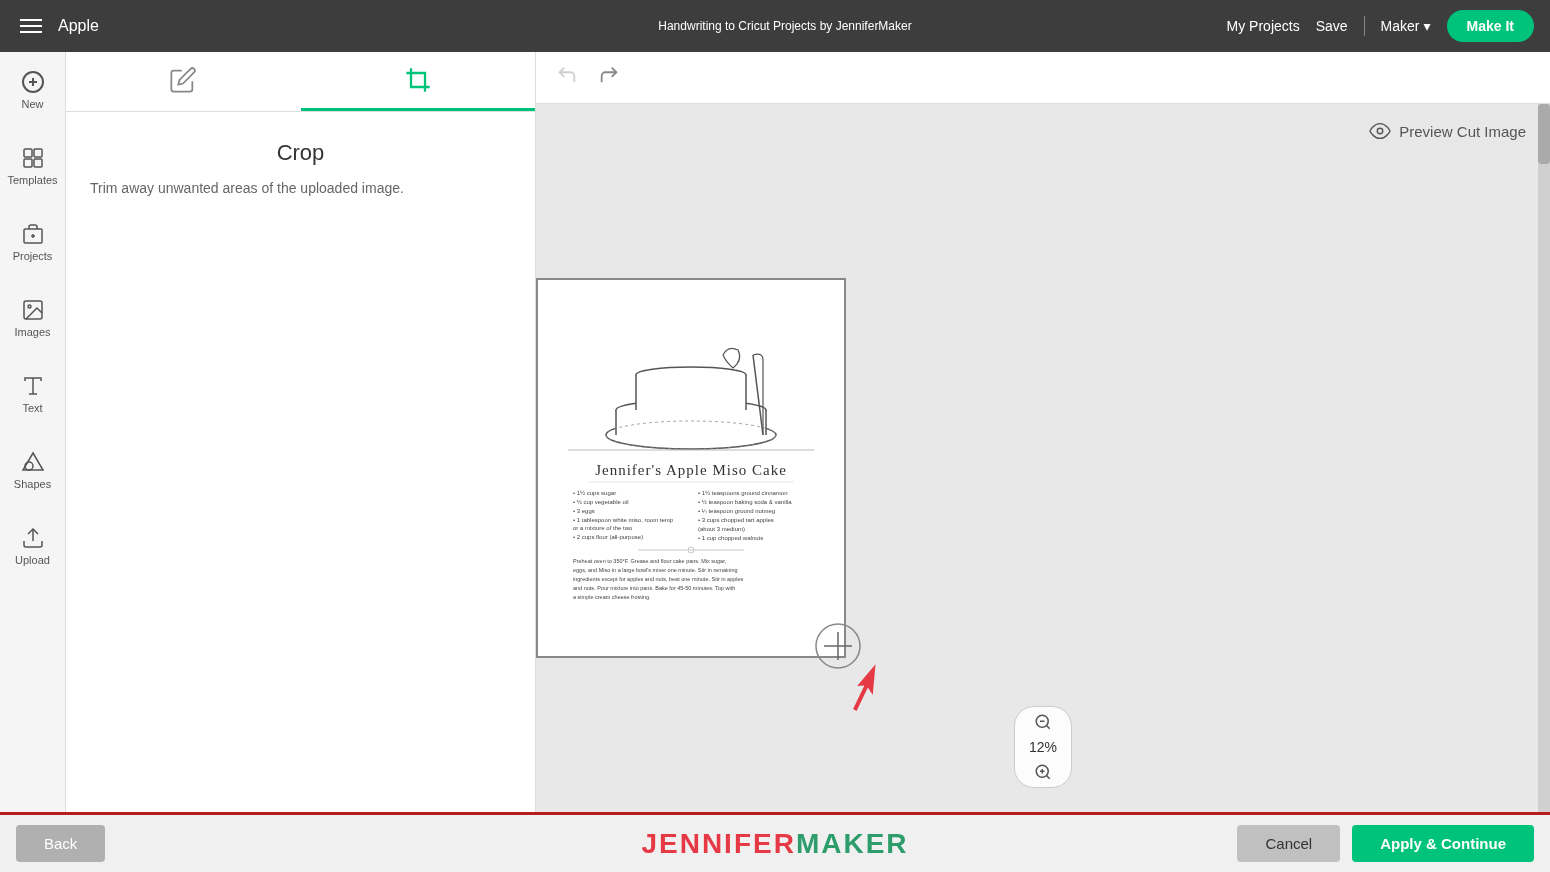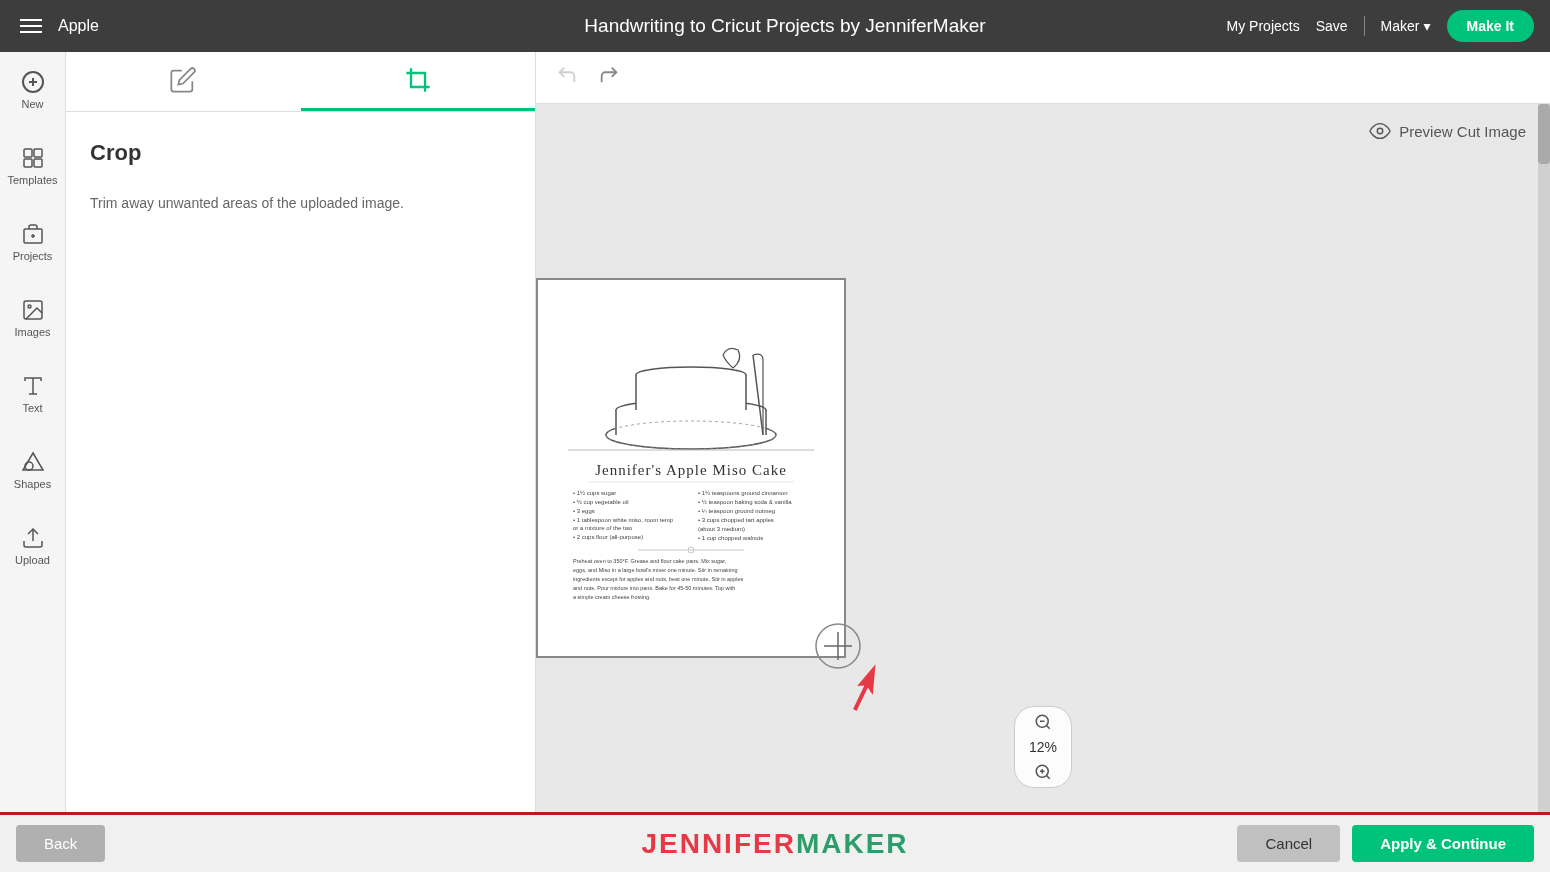--- a/index.html
+++ b/index.html
@@ -12,21 +12,21 @@
       display: flex;
       align-items: center;
       padding: 0 16px;
       flex-shrink: 0;
       position: relative;
     }
     .topbar-left { display: flex; align-items: center; gap: 12px; }
     .hamburger-icon { display: flex; flex-direction: column; gap: 4px; cursor: pointer; }
     .hamburger-icon span { display: block; width: 22px; height: 2px; background: white; }
     .canvas-label { color: white; font-size: 16px; font-weight: 400; }
-    .topbar-center { position: absolute; left: 50%; transform: translateX(-50%); color: white; font-size: 19px; padding-left: 20px; }
+    .topbar-center { position: absolute; left: 50%; transform: translateX(-50%); color: white; font-size: 12px; padding-left: 20px; }
     .topbar-right { margin-left: auto; display: flex; align-items: center; gap: 16px; }
     .my-projects-btn { color: white; font-size: 14px; cursor: pointer; background: none; border: none; }
     .save-btn { color: white; font-size: 14px; cursor: pointer; background: none; border: none; }
     .divider-v { width: 1px; height: 20px; background: #888; }
     .maker-btn { color: white; font-size: 14px; cursor: pointer; background: none; border: none; display: flex; align-items: center; gap: 4px; }
     .make-it-btn { background: #00c37b; color: white; border: none; border-radius: 20px; padding: 8px 20px; font-size: 14px; font-weight: 600; cursor: pointer; }
 
     
     .main-layout { display: flex; flex: 1; overflow: hidden; }
 
@@ -74,21 +74,21 @@
       display: flex;
       align-items: center;
       justify-content: center;
       cursor: pointer;
       border-bottom: 3px solid transparent;
       position: relative;
     }
     .panel-tab.active { border-bottom: 3px solid #00c37b; }
     .panel-tab svg { width: 28px; height: 28px; }
     .panel-content { padding: 28px 24px; }
-    .panel-title { font-size: 22px; font-weight: 700; color: #333; margin-bottom: 27px; }
+    .panel-title { font-size: 22px; font-weight: 400; color: #333; margin-bottom: 12px; text-align: center; }
     .panel-desc { font-size: 14px; color: #666; line-height: 1.5; }
 
     
     .canvas-area {
       flex: 1;
       background: #e8e8e8;
       position: relative;
       display: flex;
       flex-direction: column;
     }

